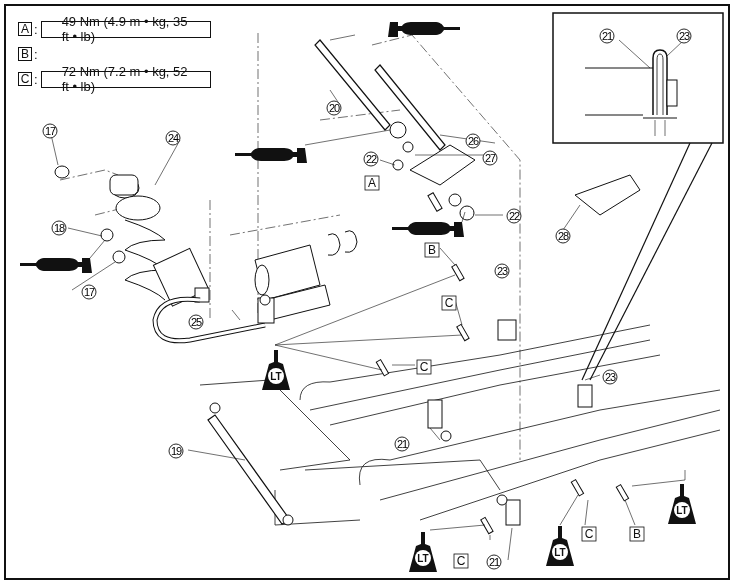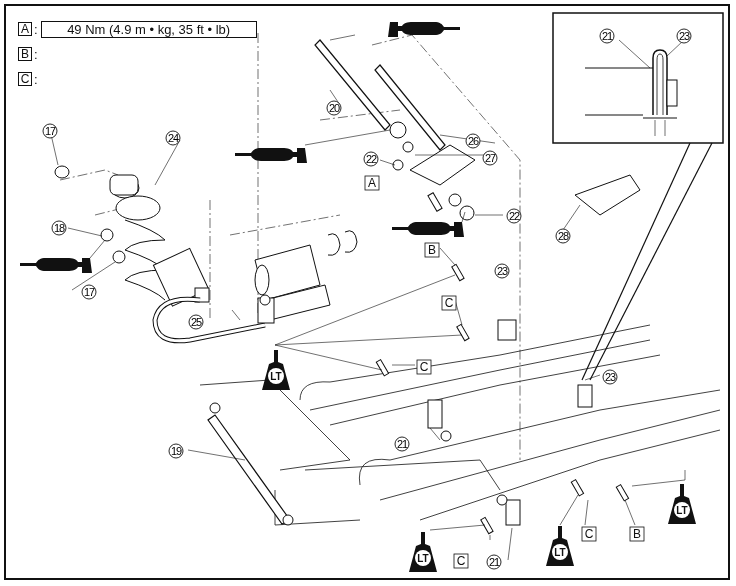--- a/index.html
+++ b/index.html
@@ -2,21 +2,21 @@
 <html><head>
 <meta charset="utf-8">
 <style>
   html, body { margin:0; padding:0; background:#ffffff; }
   body { width:736px; height:586px; position:relative; overflow:hidden; font-family:"Liberation Sans", sans-serif; }
   #frame { position:absolute; left:4px; top:4px; width:726px; height:576px; border:2px solid #111; box-sizing:border-box; background:#fff; }
   #diagram { position:absolute; left:0; top:0; width:736px; height:586px; }
   .torque-row { position:absolute; left:18px; height:18px; display:flex; align-items:center; font-size:13px; color:#111; }
   .torque-key { width:14px; height:14px; border:1px solid #111; display:flex; align-items:center; justify-content:center; font-size:12px; line-height:1; box-sizing:border-box; }
   .torque-colon { margin:0 3px 0 2px; }
-  .torque-val { border:1.5px solid #111; padding:0 8px; height:17px; display:flex; align-items:center; width:216px; justify-content:center; box-sizing:border-box; }
+  .torque-val { border:1.5px solid #111; padding:0 20px; height:17px; display:flex; align-items:center; width:170px; justify-content:center; box-sizing:border-box; }
   .callout text { font-family:"Liberation Sans", sans-serif; font-size:11px; letter-spacing:-1px; }
   .boxlabel text { font-family:"Liberation Sans", sans-serif; font-size:12px; }
   .lt text { font-family:"Liberation Sans", sans-serif; font-size:10px; font-weight:bold; }
 </style>
 </head>
 <body>
 
 <div id="frame"></div>
 
 <div class="torque-row" style="top:20px;">
@@ -24,20 +24,21 @@
   <span class="torque-colon">:</span>
   <span class="torque-val">49 Nm (4.9 m • kg, 35 ft • lb)</span>
 </div>
 <div class="torque-row" style="top:45px;">
   <span class="torque-key">B</span>
   <span class="torque-colon">:</span>
 </div>
 <div class="torque-row" style="top:70px;">
   <span class="torque-key">C</span>
   <span class="torque-colon">:</span>
+  <span class="torque-val">72 Nm (7.2 m • kg, 52 ft • lb)</span>
 </div>
 
 <svg id="diagram" viewBox="0 0 736 586">
   <defs>
     <g id="grease">
       <path d="M0,0 L8,0 L8,4 L12,4 C14,0 20,0 24,0 L44,0 C50,0 52,2 54,5 L70,5 L70,8 L54,8 C52,11 50,13 44,13 L24,13 C20,13 14,13 12,9 L8,9 L8,15 L-2,15 Z" fill="#111"></path>
     </g>
     <g id="ltbottle">
       <path d="M-2,-14 L2,-14 L2,-2 L7,0 L14,26 L-14,26 L-7,0 L-2,-2 Z" fill="#111"></path>
       <circle cx="0" cy="12" r="8" fill="#fff"></circle>

